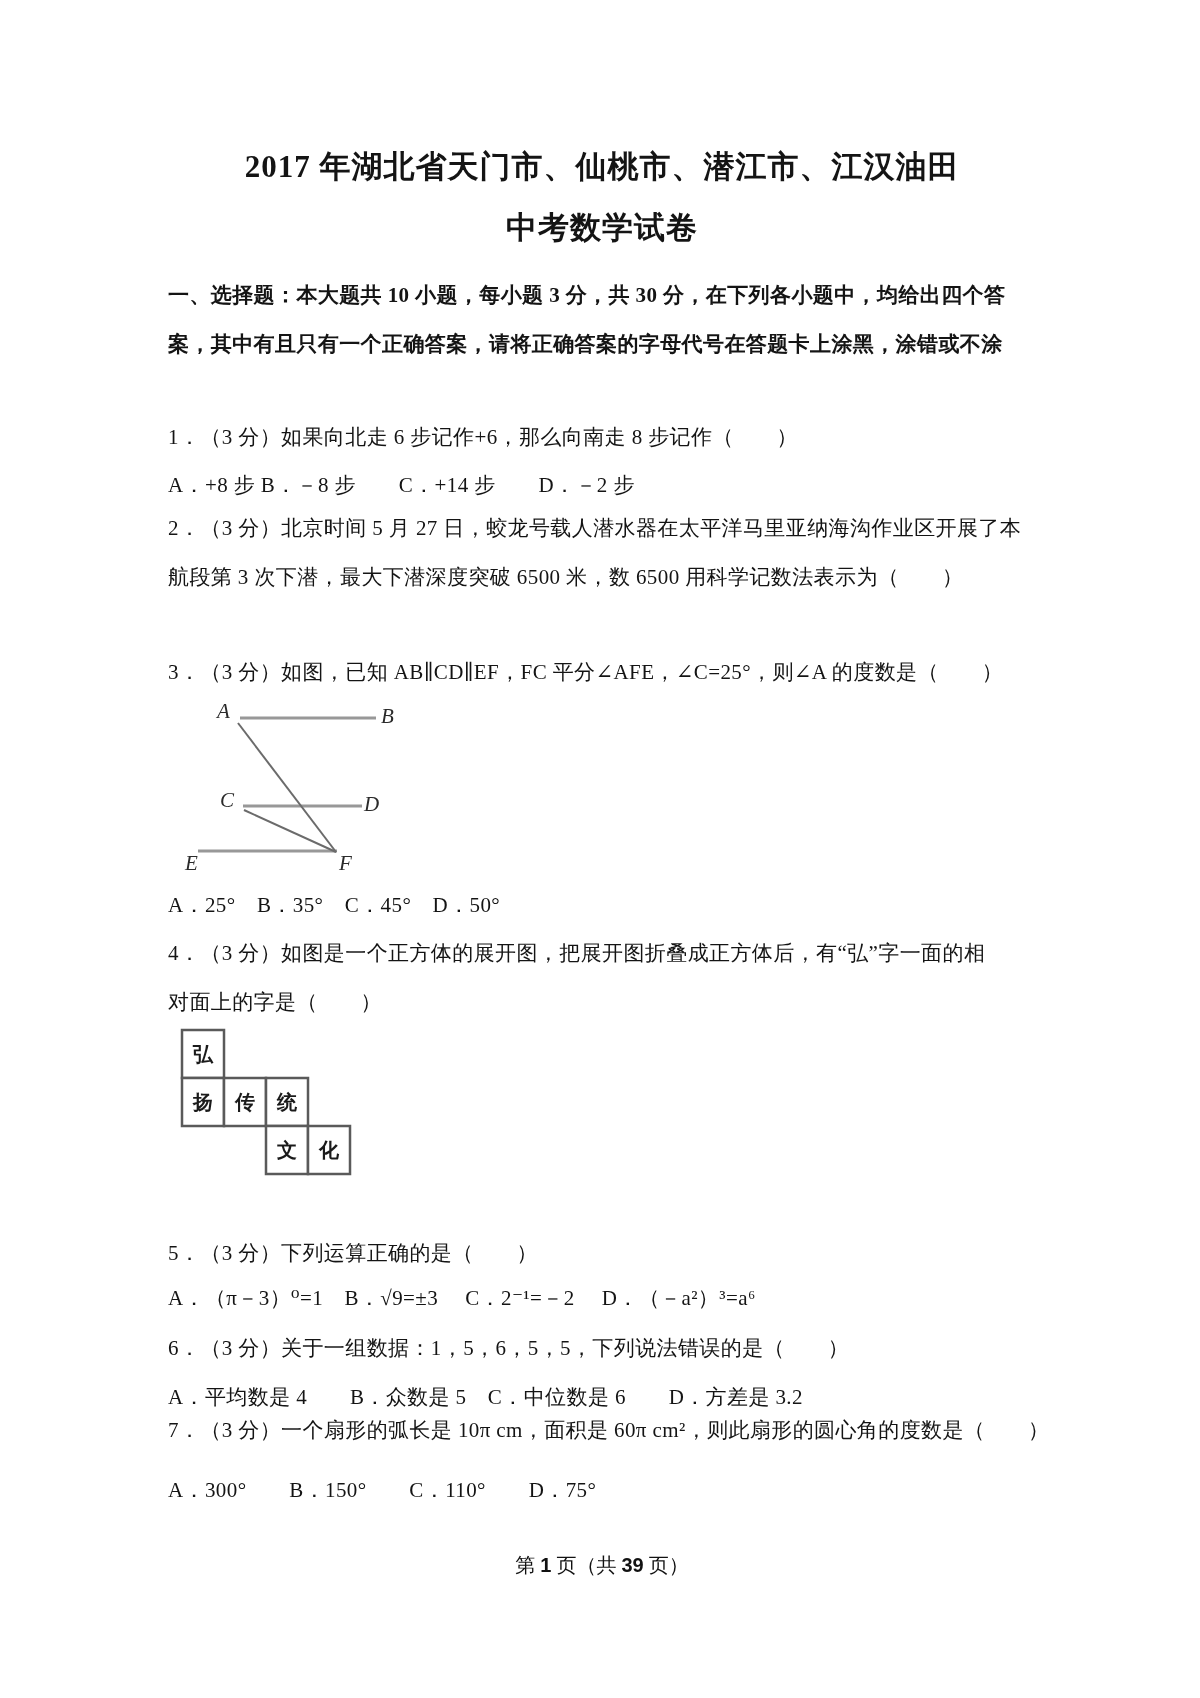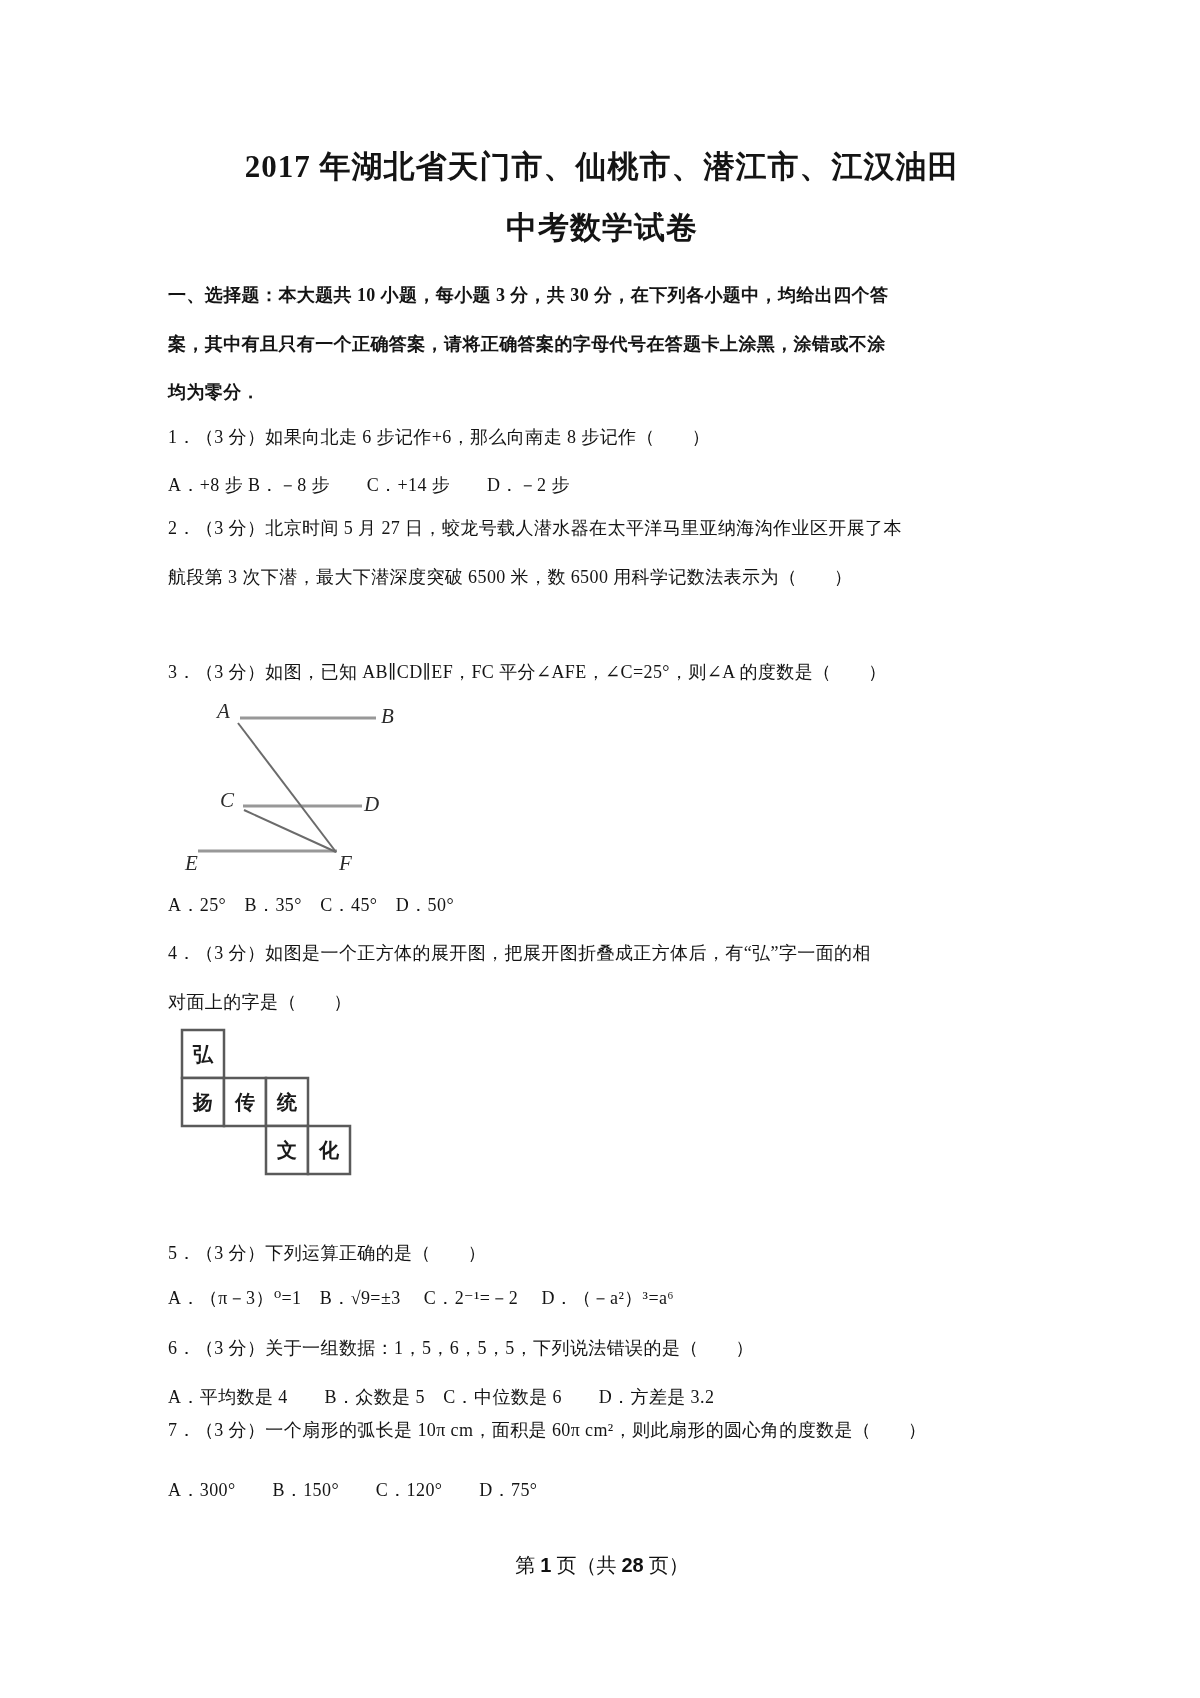--- a/index.html
+++ b/index.html
@@ -6,21 +6,21 @@
   .page {
     position:relative;
     width:1200px; height:1670px;
     background:#ffffff;
     overflow:hidden;
     font-family:"Liberation Serif","DejaVu Serif",serif;
     color:#141414;
   }
   .tline {
     position:absolute; left:168px; width:868px;
-    font-size:18px; line-height:28px;
+    font-size:21px; line-height:28px;
     white-space:nowrap;
     letter-spacing:0.4px;
   }
   .bold { font-weight:bold; }
   .title-line {
     position:absolute; left:168px; width:868px;
     text-align:center; font-size:31px; font-weight:bold;
     letter-spacing:1px; white-space:nowrap;
   }
   .figure { position:absolute; }
@@ -43,21 +43,20 @@
 </head>
 <body>
 
 <div class="page">
 
   <div class="title-line" style="top:146px">2017 年湖北省天门市、仙桃市、潜江市、江汉油田</div>
   <div class="title-line" style="top:207px">中考数学试卷</div>
 
   <div class="tline bold" style="top:281px">一、选择题：本大题共 10 小题，每小题 3 分，共 30 分，在下列各小题中，均给出四个答</div>
   <div class="tline bold" style="top:330px">案，其中有且只有一个正确答案，请将正确答案的字母代号在答题卡上涂黑，涂错或不涂</div>
-  <div class="tline bold" style="top:378px">均为零分．</div>
 
   <div class="tline" style="top:423px">1．（3 分）如果向北走 6 步记作+6，那么向南走 8 步记作（　　）</div>
   <div class="tline" style="top:471px">A．+8 步 B．－8 步　　C．+14 步　　D．－2 步</div>
 
   <div class="tline" style="top:514px">2．（3 分）北京时间 5 月 27 日，蛟龙号载人潜水器在太平洋马里亚纳海沟作业区开展了本</div>
   <div class="tline" style="top:563px">航段第 3 次下潜，最大下潜深度突破 6500 米，数 6500 用科学记数法表示为（　　）</div>
 
   <div class="tline" style="top:658px">3．（3 分）如图，已知 AB∥CD∥EF，FC 平分∠AFE，∠C=25°，则∠A 的度数是（　　）</div>
 
   <div class="figure" style="left:183px; top:693px">
@@ -99,20 +98,20 @@
   </div>
 
 
   <div class="tline" style="top:1239px">5．（3 分）下列运算正确的是（　　）</div>
   <div class="tline" style="top:1284px">A．（π－3）⁰=1　B．√9=±3　 C．2⁻¹=－2　 D．（－a²）³=a⁶</div>
 
   <div class="tline" style="top:1334px">6．（3 分）关于一组数据：1，5，6，5，5，下列说法错误的是（　　）</div>
   <div class="tline" style="top:1383px">A．平均数是 4　　B．众数是 5　C．中位数是 6　　D．方差是 3.2</div>
 
   <div class="tline" style="top:1416px">7．（3 分）一个扇形的弧长是 10π cm，面积是 60π cm²，则此扇形的圆心角的度数是（　　）</div>
-  <div class="tline" style="top:1476px">A．300°　　B．150°　　C．120°　　D．75°</div>
+  <div class="tline" style="top:1476px">A．300°　　B．150°　　C．110°　　D．75°</div>
 
 
   <div class="footer">
-    <span>第 </span><span class="num">1</span><span> 页（共 </span><span class="num">28</span><span> 页）</span>
+    <span>第 </span><span class="num">1</span><span> 页（共 </span><span class="num">39</span><span> 页）</span>
   </div>
 
 </div>
 
 </body></html>

